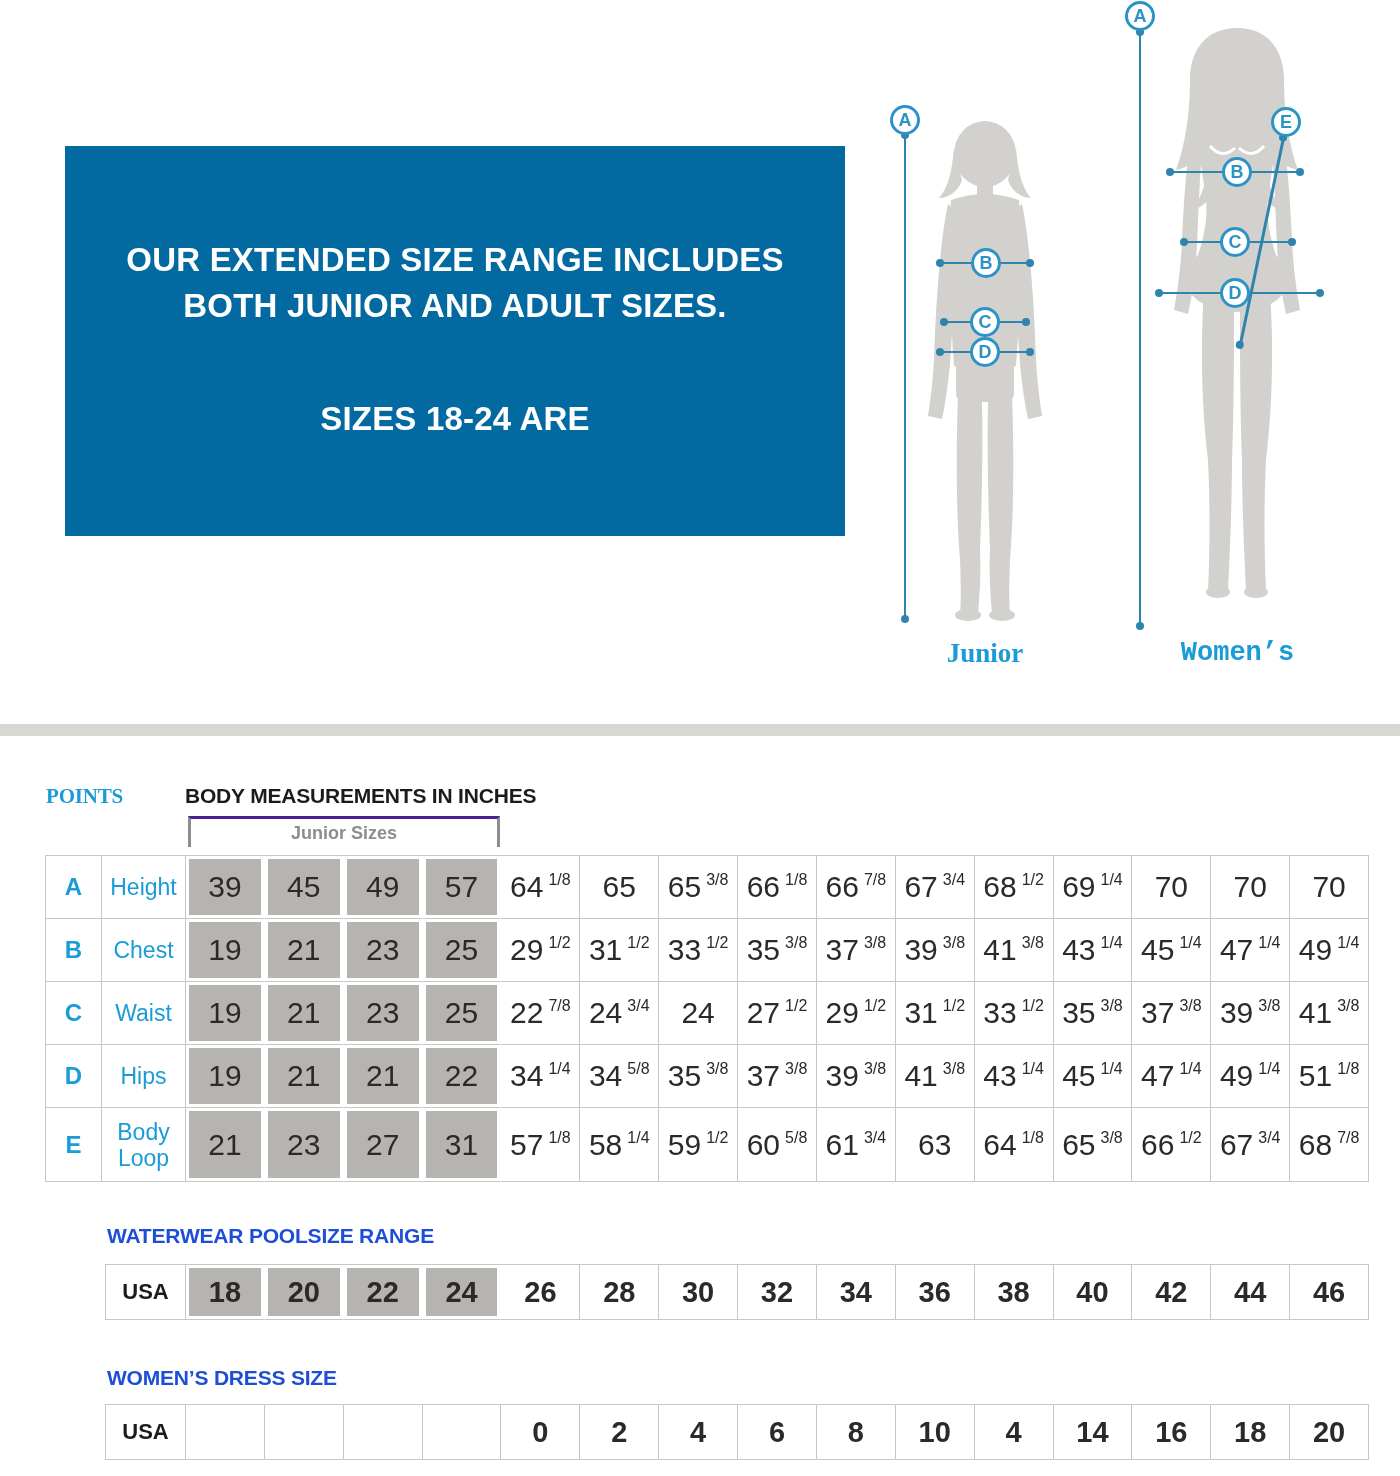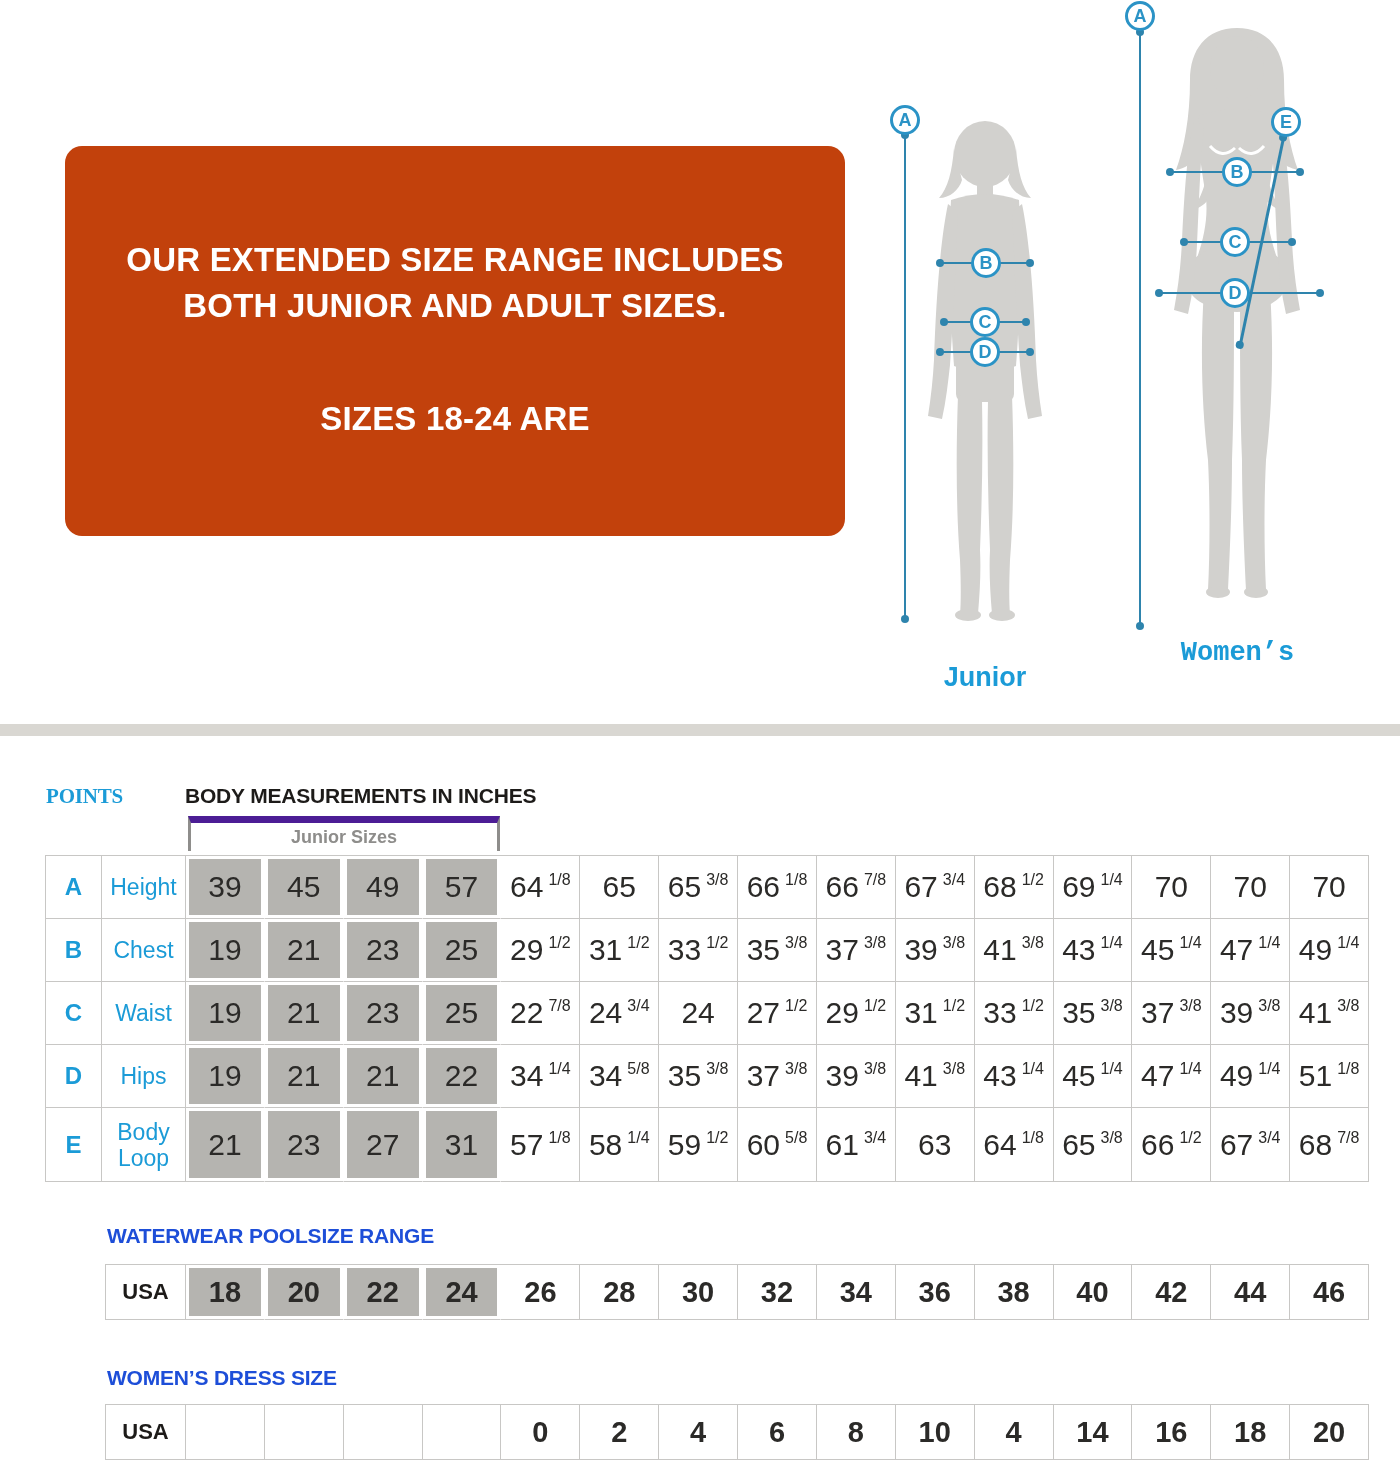--- a/index.html
+++ b/index.html
@@ -1,21 +1,21 @@
 <!DOCTYPE html>
 <html><head>
 <meta charset="utf-8">
 <style>
   html,body{margin:0;padding:0;background:#fff;}
   body{font-family:"Liberation Sans", sans-serif; -webkit-font-smoothing:antialiased;}
   #page{position:relative;width:1400px;height:1476px;background:#ffffff;overflow:hidden;}
 
   
-  .banner{position:absolute;left:65px;top:146px;width:780px;height:390px;background:#c2410c;
-          display:flex;flex-direction:column;align-items:center;justify-content:center;text-align:center;border-radius:17px;}
+  .banner{position:absolute;left:65px;top:146px;width:780px;height:390px;background:#0369a1;
+          display:flex;flex-direction:column;align-items:center;justify-content:center;text-align:center;}
   .banner .blk{color:#fff;font-weight:700;font-size:33px;line-height:46px;letter-spacing:.2px;}
   .banner .blk2{margin-top:64px;line-height:52px;}
 
   
   .sil{position:absolute;}
   .vline{position:absolute;width:2px;background:#2e84ad;}
   .hline{position:absolute;height:2px;background:#2e84ad;}
   .dline{position:absolute;height:3px;background:#2e84ad;transform-origin:0 50%;}
   .vline::before,.vline::after{content:"";position:absolute;left:-3px;width:8px;height:8px;border-radius:50%;background:#2e84ad;}
   .vline::before{top:-3px;} .vline::after{bottom:-3px;}
@@ -26,21 +26,21 @@
   .pt{position:absolute;width:30px;height:30px;box-sizing:border-box;border:3px solid #2b93c6;border-radius:50%;
       background:#fff;color:#2b93c6;font-size:18px;font-weight:700;display:flex;align-items:center;justify-content:center;z-index:4;}
   .figlabel{position:absolute;color:#1b9bd7;font-size:27px;font-weight:700;text-align:center;}
 
   
   .divider{position:absolute;left:0;top:724px;width:1400px;height:12px;background:#d9d7d2;}
 
   
   .h-points{position:absolute;left:46px;top:784px;color:#1b9bd7;font-size:21px;font-weight:700;letter-spacing:-.2px;font-family:Liberation Serif, serif;}
   .h-title{position:absolute;left:185px;top:784px;color:#1d1b19;font-size:21px;font-weight:700;letter-spacing:-.2px;}
-  .bracket{position:absolute;left:188px;top:816px;width:306px;height:28px;border-top:7px solid #4c1d95;
+  .bracket{position:absolute;left:188px;top:816px;width:306px;height:28px;border-top:3px solid #4c1d95;
            border-left:3px solid #8e8d8b;border-right:3px solid #8e8d8b;display:flex;align-items:center;justify-content:center;
            color:#8e8d8b;font-size:18px;font-weight:700;}
   .h-sub{position:absolute;color:#1d4ed8;font-size:21px;font-weight:700;letter-spacing:-.2px;margin-top:8px;}
 
   
   .grid{position:absolute;display:grid;border-top:1px solid #c8c7c5;border-left:1px solid #c8c7c5;background:#fff;}
   #meas-table{left:45px;top:855px;width:1323px;grid-template-columns:56px 84px repeat(15,1fr);
               grid-template-rows:63px 63px 63px 63px 74px;}
   #pool-table{left:105px;top:1264px;width:1263px;grid-template-columns:80px repeat(15,1fr);grid-template-rows:55px;}
   #dress-table{left:105px;top:1404px;width:1263px;grid-template-columns:80px repeat(15,1fr);grid-template-rows:55px;}
@@ -103,21 +103,21 @@
   </svg>
 
   <div class="vline" style="left:904px;top:134px;height:486px;"></div>
   <div class="hline" style="left:938px;top:262px;width:94px;"></div>
   <div class="hline" style="left:942px;top:321px;width:86px;"></div>
   <div class="hline" style="left:938px;top:351px;width:94px;"></div>
   <div class="pt" style="left:890px;top:105px;">A</div>
   <div class="pt" style="left:971px;top:248px;">B</div>
   <div class="pt" style="left:970px;top:307px;">C</div>
   <div class="pt" style="left:970px;top:337px;">D</div>
-  <div class="figlabel" style="left:905px;top:662px;width:160px;">Junior</div>
+  <div class="figlabel" style="left:905px;top:638px;width:160px;font-family:Liberation Serif, serif;">Junior</div>
 
   <div class="vline" style="left:1139px;top:31px;height:596px;"></div>
   <div class="hline" style="left:1168px;top:171px;width:134px;"></div>
   <div class="hline" style="left:1182px;top:241px;width:112px;"></div>
   <div class="hline" style="left:1157px;top:292px;width:165px;"></div>
   <div class="dline" style="left:1284px;top:134px;width:216px;transform:rotate(101.8deg);"></div>
   <div class="pt" style="left:1125px;top:1px;">A</div>
   <div class="pt" style="left:1222px;top:157px;">B</div>
   <div class="pt" style="left:1220px;top:227px;">C</div>
   <div class="pt" style="left:1220px;top:278px;">D</div>

